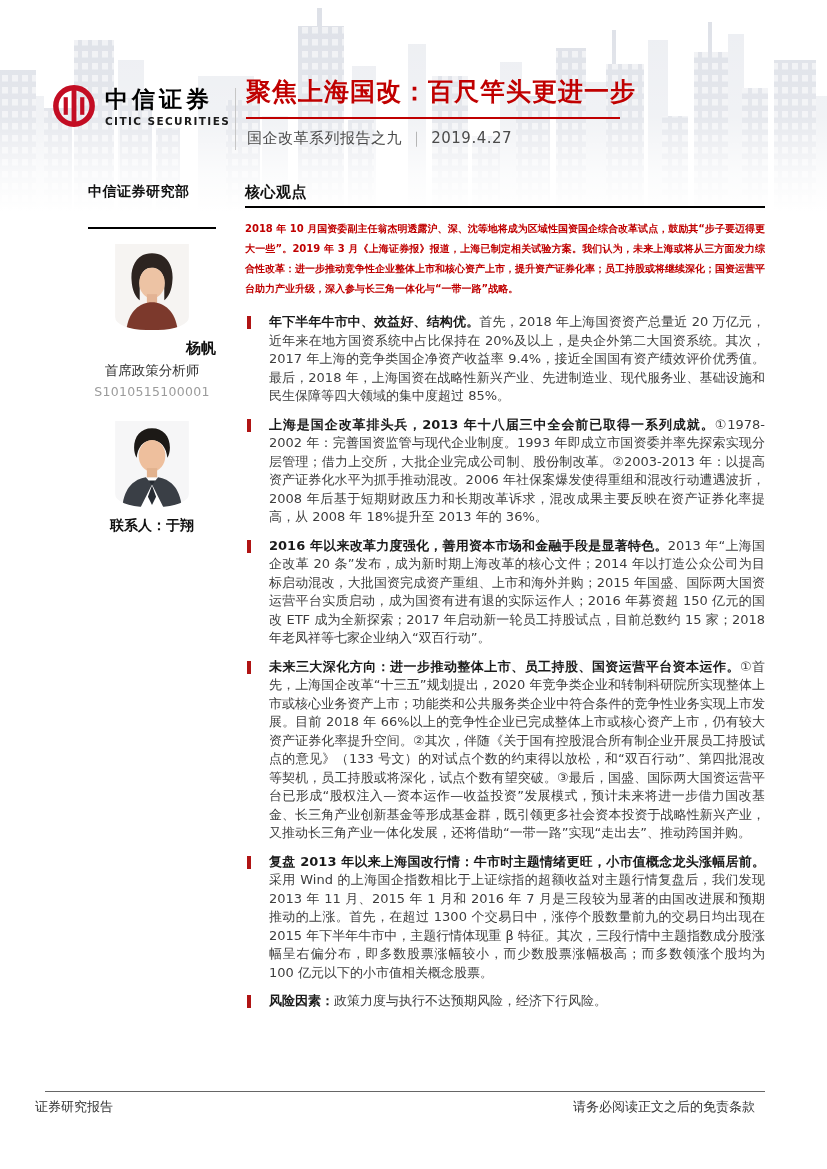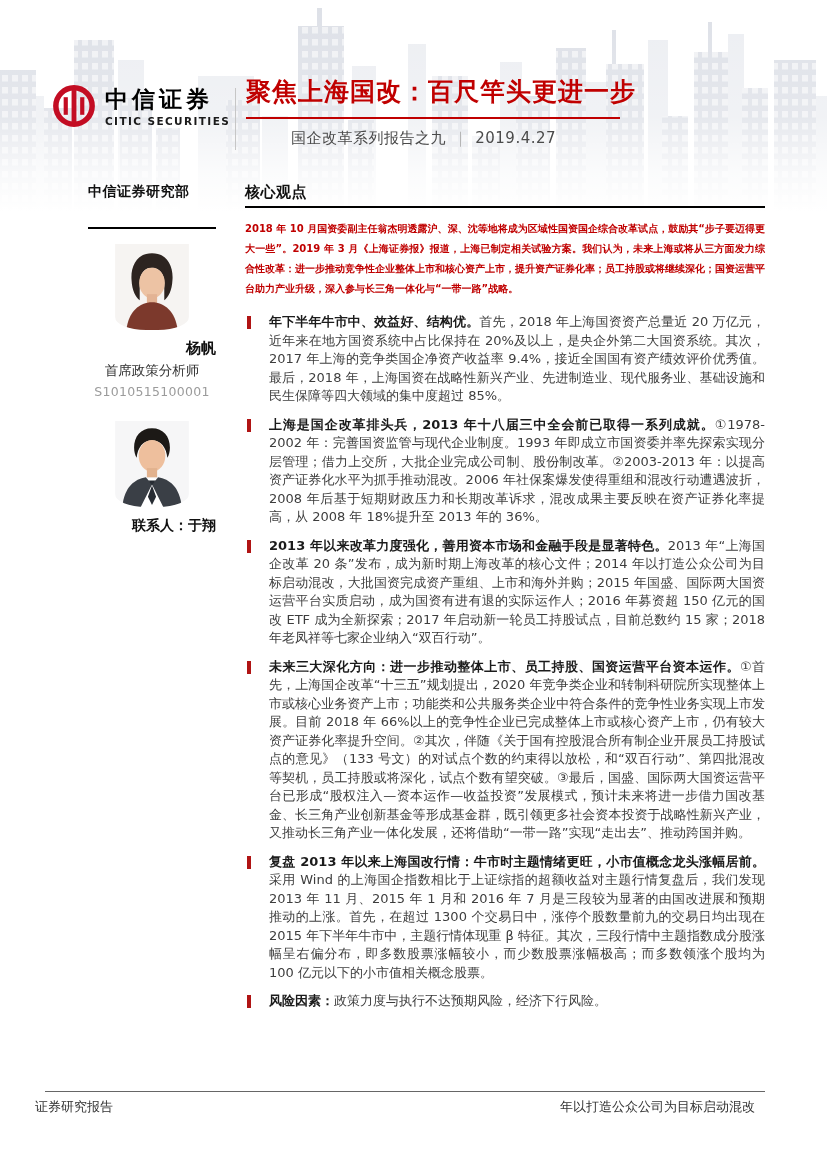--- a/index.html
+++ b/index.html
@@ -14,33 +14,33 @@
   .logo-block { position:absolute; left:52px; top:84px; display:flex; align-items:flex-start; gap:9px; }
   .logo-mark { width:44px; height:44px; }
   .brand-text { display:flex; flex-direction:column; margin-top:1px; }
   .brand-cn { font-size:23px; font-weight:bold; color:#000; letter-spacing:4px; line-height:28px; }
   .brand-en { font-size:10.5px; font-weight:bold; color:#1a1a1a; letter-spacing:1.4px; margin-top:2px; }
 
   .v-divider { position:absolute; left:235px; top:88px; width:1px; height:62px; background:#c6c6c6; }
 
   .report-title { position:absolute; left:246px; top:76px; font-size:25px; font-weight:bold; color:#c00000; letter-spacing:1px; line-height:32px;font-family:Liberation Serif, serif; }
   .title-rule { position:absolute; left:246px; top:117px; width:374px; height:2px; background:#c00000; }
-  .subtitle { position:absolute; left:247px; top:129px; font-size:15px; color:#4a4a4a; letter-spacing:0.5px;margin-left:44px; }
+  .subtitle { position:absolute; left:247px; top:129px; font-size:15px; color:#4a4a4a; letter-spacing:0.5px; }
   .subtitle .pipe { color:#b0b0b0; padding:0 7px; }
 
   
   .sidebar { position:absolute; left:88px; top:183px; width:128px; }
   .side-head { font-size:14px; font-weight:bold; color:#111; letter-spacing:0.5px; padding-bottom:26px; border-bottom:2px solid #000; }
   .photo { width:74px; margin:15px auto 0; overflow:hidden; border-radius:0 0 42% 42% / 0 0 15% 15%; }
   .photo svg { display:block; }
   .an-name { text-align:right; font-size:15px; font-weight:bold; color:#111; margin-top:9px; }
   .an-role { text-align:center; font-size:13.5px; color:#333; margin-top:4px; }
   .an-code { text-align:center; font-size:12.5px; color:#9b9b9b; margin-top:4px; letter-spacing:0.3px; }
   .photo.second { margin-top:22px; }
-  .contact { text-align:right; font-size:14px; font-weight:bold; color:#111; margin-top:10px; }
+  .contact { text-align:center; font-size:14px; font-weight:bold; color:#111; margin-top:10px; }
 
   
   .main { position:absolute; left:245px; top:183px; width:520px; }
   .main-head { font-size:15px; font-weight:bold; color:#111; letter-spacing:0.5px; padding-bottom:4px; border-bottom:2px solid #000; }
   .summary { margin-top:11px; font-size:10px; line-height:20px; font-weight:bold; color:#c00000; text-align:justify; }
   .bullets { margin-top:14px; }
   .bullet { display:flex; margin-bottom:10px; }
   .bullet .bar { flex:none; width:4px; height:13px; background:#b01414; margin:3px 18px 0 2px; }
   .bullet p { font-size:13px; line-height:18.5px; color:#3d3d3d; text-align:justify; }
   .bullet p strong { color:#1b1b1b; }
@@ -186,36 +186,36 @@
       <div class="bullet">
         <span class="bar"></span>
         <p><strong>年下半年牛市中、效益好、结构优。</strong><span>首先，2018 年上海国资资产总量近 20 万亿元，近年来在地方国资系统中占比保持在 20%及以上，是央企外第二大国资系统。其次，2017 年上海的竞争类国企净资产收益率 9.4%，接近全国国有资产绩效评价优秀值。最后，2018 年，上海国资在战略性新兴产业、先进制造业、现代服务业、基础设施和民生保障等四大领域的集中度超过 85%。</span></p>
       </div>
       <div class="bullet">
         <span class="bar"></span>
         <p><strong>上海是国企改革排头兵，2013 年十八届三中全会前已取得一系列成就。</strong><span>①1978-2002 年：完善国资监管与现代企业制度。1993 年即成立市国资委并率先探索实现分层管理；借力上交所，大批企业完成公司制、股份制改革。②2003-2013 年：以提高资产证券化水平为抓手推动混改。2006 年社保案爆发使得重组和混改行动遭遇波折，2008 年后基于短期财政压力和长期改革诉求，混改成果主要反映在资产证券化率提高，从 2008 年 18%提升至 2013 年的 36%。</span></p>
       </div>
       <div class="bullet">
         <span class="bar"></span>
-        <p><strong>2013 年以来改革力度强化，善用资本市场和金融手段是显著特色。</strong><span>2013 年“上海国企改革 20 条”发布，成为新时期上海改革的核心文件；2014 年以打造公众公司为目标启动混改，大批国资完成资产重组、上市和海外并购；2015 年国盛、国际两大国资运营平台实质启动，成为国资有进有退的实际运作人；2016 年募资超 150 亿元的国改 ETF 成为全新探索；2017 年启动新一轮员工持股试点，目前总数约 15 家；2018 年老凤祥等七家企业纳入“双百行动”。</span></p>
+        <p><strong>2016 年以来改革力度强化，善用资本市场和金融手段是显著特色。</strong><span>2013 年“上海国企改革 20 条”发布，成为新时期上海改革的核心文件；2014 年以打造公众公司为目标启动混改，大批国资完成资产重组、上市和海外并购；2015 年国盛、国际两大国资运营平台实质启动，成为国资有进有退的实际运作人；2016 年募资超 150 亿元的国改 ETF 成为全新探索；2017 年启动新一轮员工持股试点，目前总数约 15 家；2018 年老凤祥等七家企业纳入“双百行动”。</span></p>
       </div>
       <div class="bullet">
         <span class="bar"></span>
         <p><strong>未来三大深化方向：进一步推动整体上市、员工持股、国资运营平台资本运作。</strong><span>①首先，上海国企改革“十三五”规划提出，2020 年竞争类企业和转制科研院所实现整体上市或核心业务资产上市；功能类和公共服务类企业中符合条件的竞争性业务实现上市发展。目前 2018 年 66%以上的竞争性企业已完成整体上市或核心资产上市，仍有较大资产证券化率提升空间。②其次，伴随《关于国有控股混合所有制企业开展员工持股试点的意见》（133 号文）的对试点个数的约束得以放松，和“双百行动”、第四批混改等契机，员工持股或将深化，试点个数有望突破。③最后，国盛、国际两大国资运营平台已形成“股权注入—资本运作—收益投资”发展模式，预计未来将进一步借力国改基金、长三角产业创新基金等形成基金群，既引领更多社会资本投资于战略性新兴产业，又推动长三角产业一体化发展，还将借助“一带一路”实现“走出去”、推动跨国并购。</span></p>
       </div>
       <div class="bullet">
         <span class="bar"></span>
         <p><strong>复盘 2013 年以来上海国改行情：牛市时主题情绪更旺，小市值概念龙头涨幅居前。</strong><span>采用 Wind 的上海国企指数相比于上证综指的超额收益对主题行情复盘后，我们发现 2013 年 11 月、2015 年 1 月和 2016 年 7 月是三段较为显著的由国改进展和预期推动的上涨。首先，在超过 1300 个交易日中，涨停个股数量前九的交易日均出现在 2015 年下半年牛市中，主题行情体现重 β 特征。其次，三段行情中主题指数成分股涨幅呈右偏分布，即多数股票涨幅较小，而少数股票涨幅极高；而多数领涨个股均为 100 亿元以下的小市值相关概念股票。</span></p>
       </div>
       <div class="bullet">
         <span class="bar"></span>
         <p><strong>风险因素：</strong><span>政策力度与执行不达预期风险，经济下行风险。</span></p>
       </div>
     </div>
   </main>
 
   <div class="footer-rule"></div>
   <div class="footer">
     <span>证券研究报告</span>
-    <span>年以打造公众公司为目标启动混改</span>
+    <span>请务必阅读正文之后的免责条款</span>
   </div>
 
 </div>
 
 </body></html>

